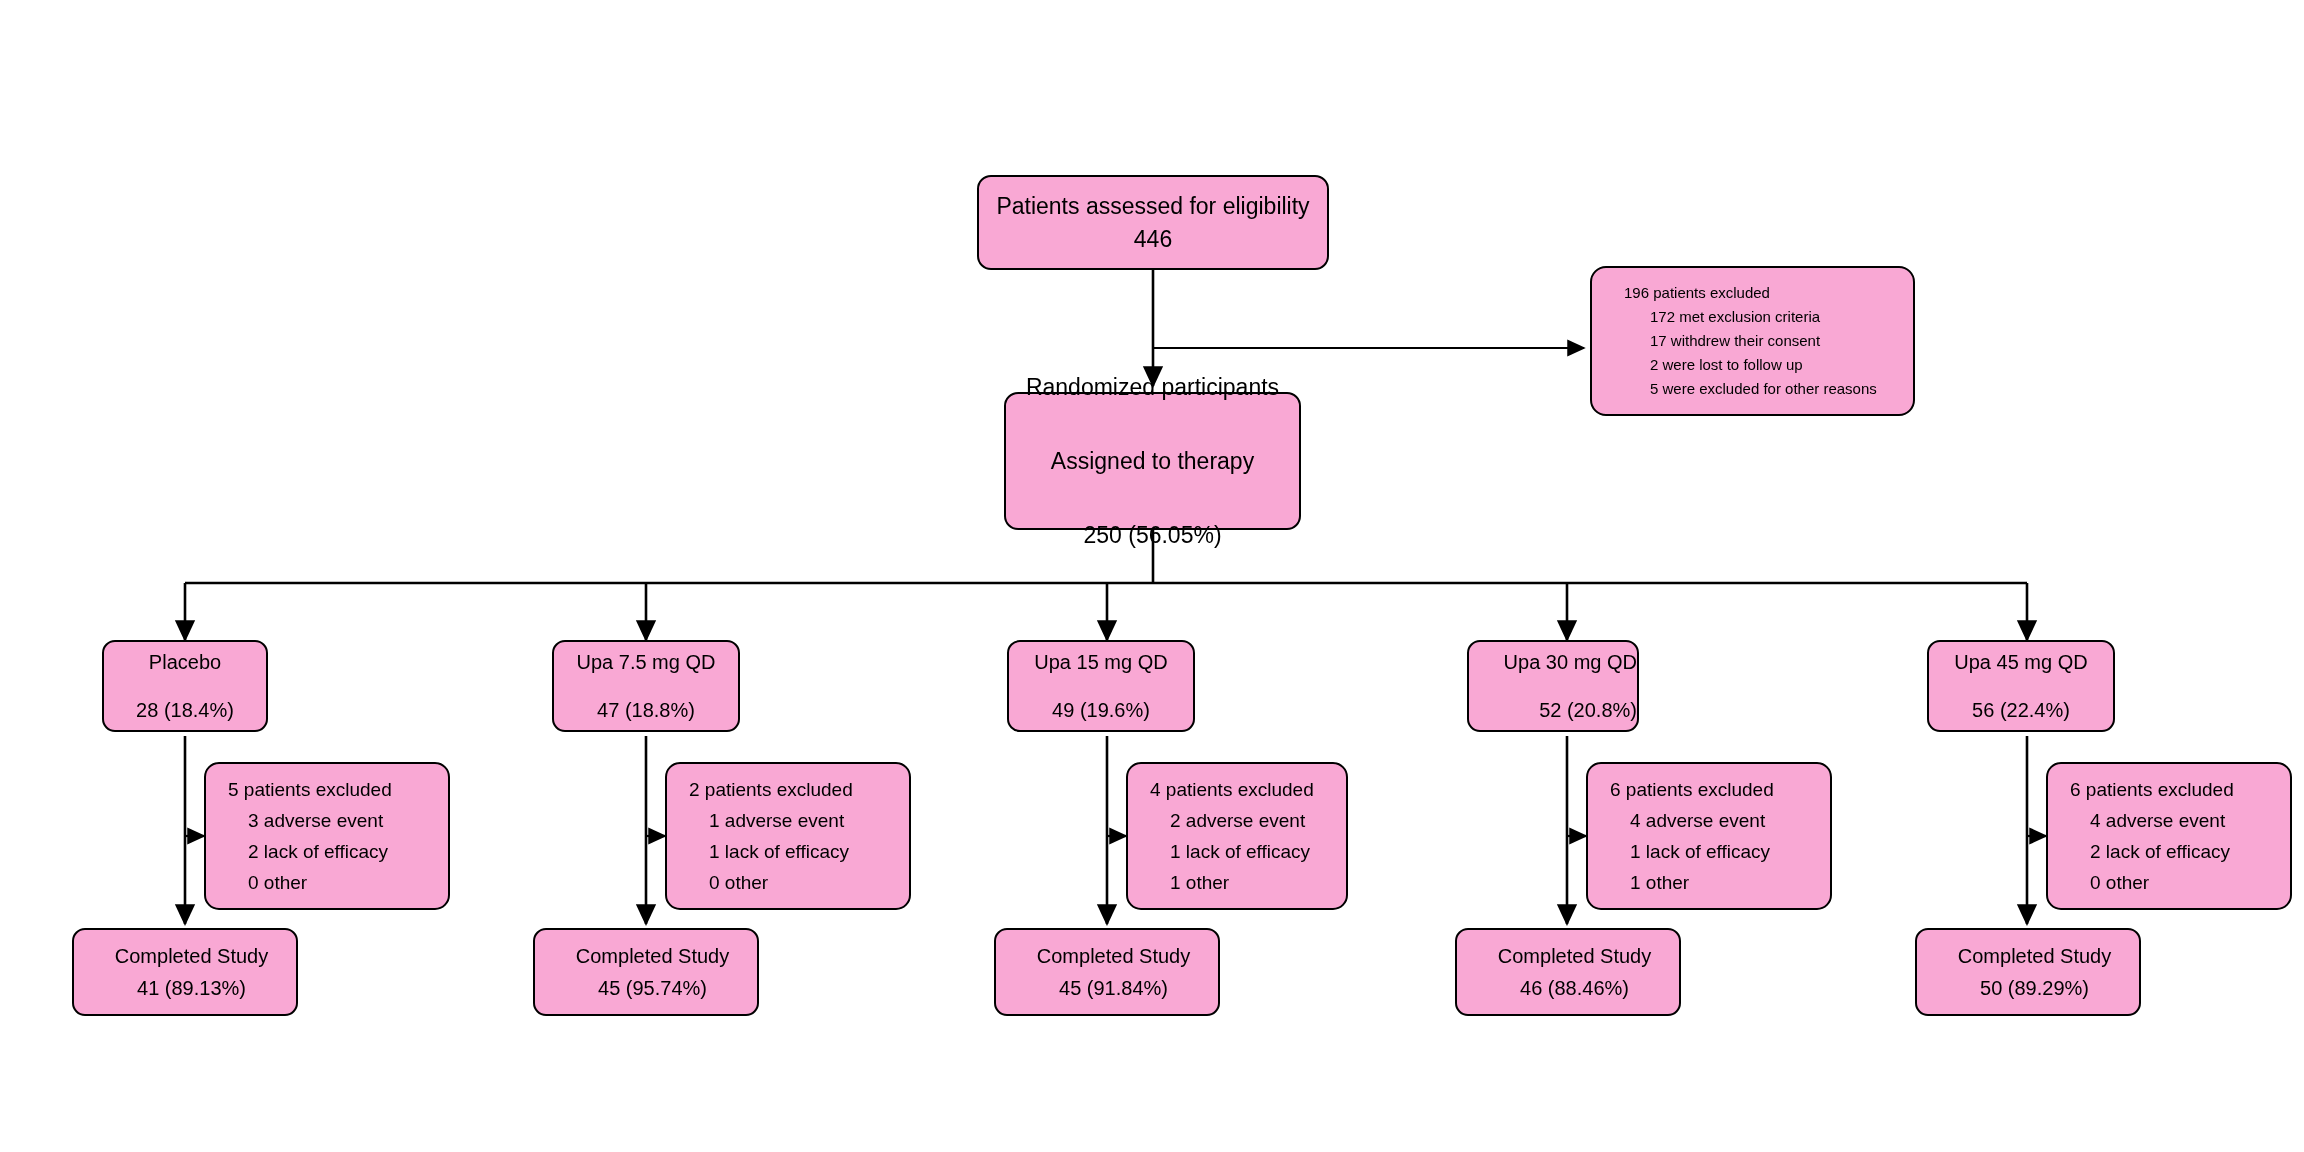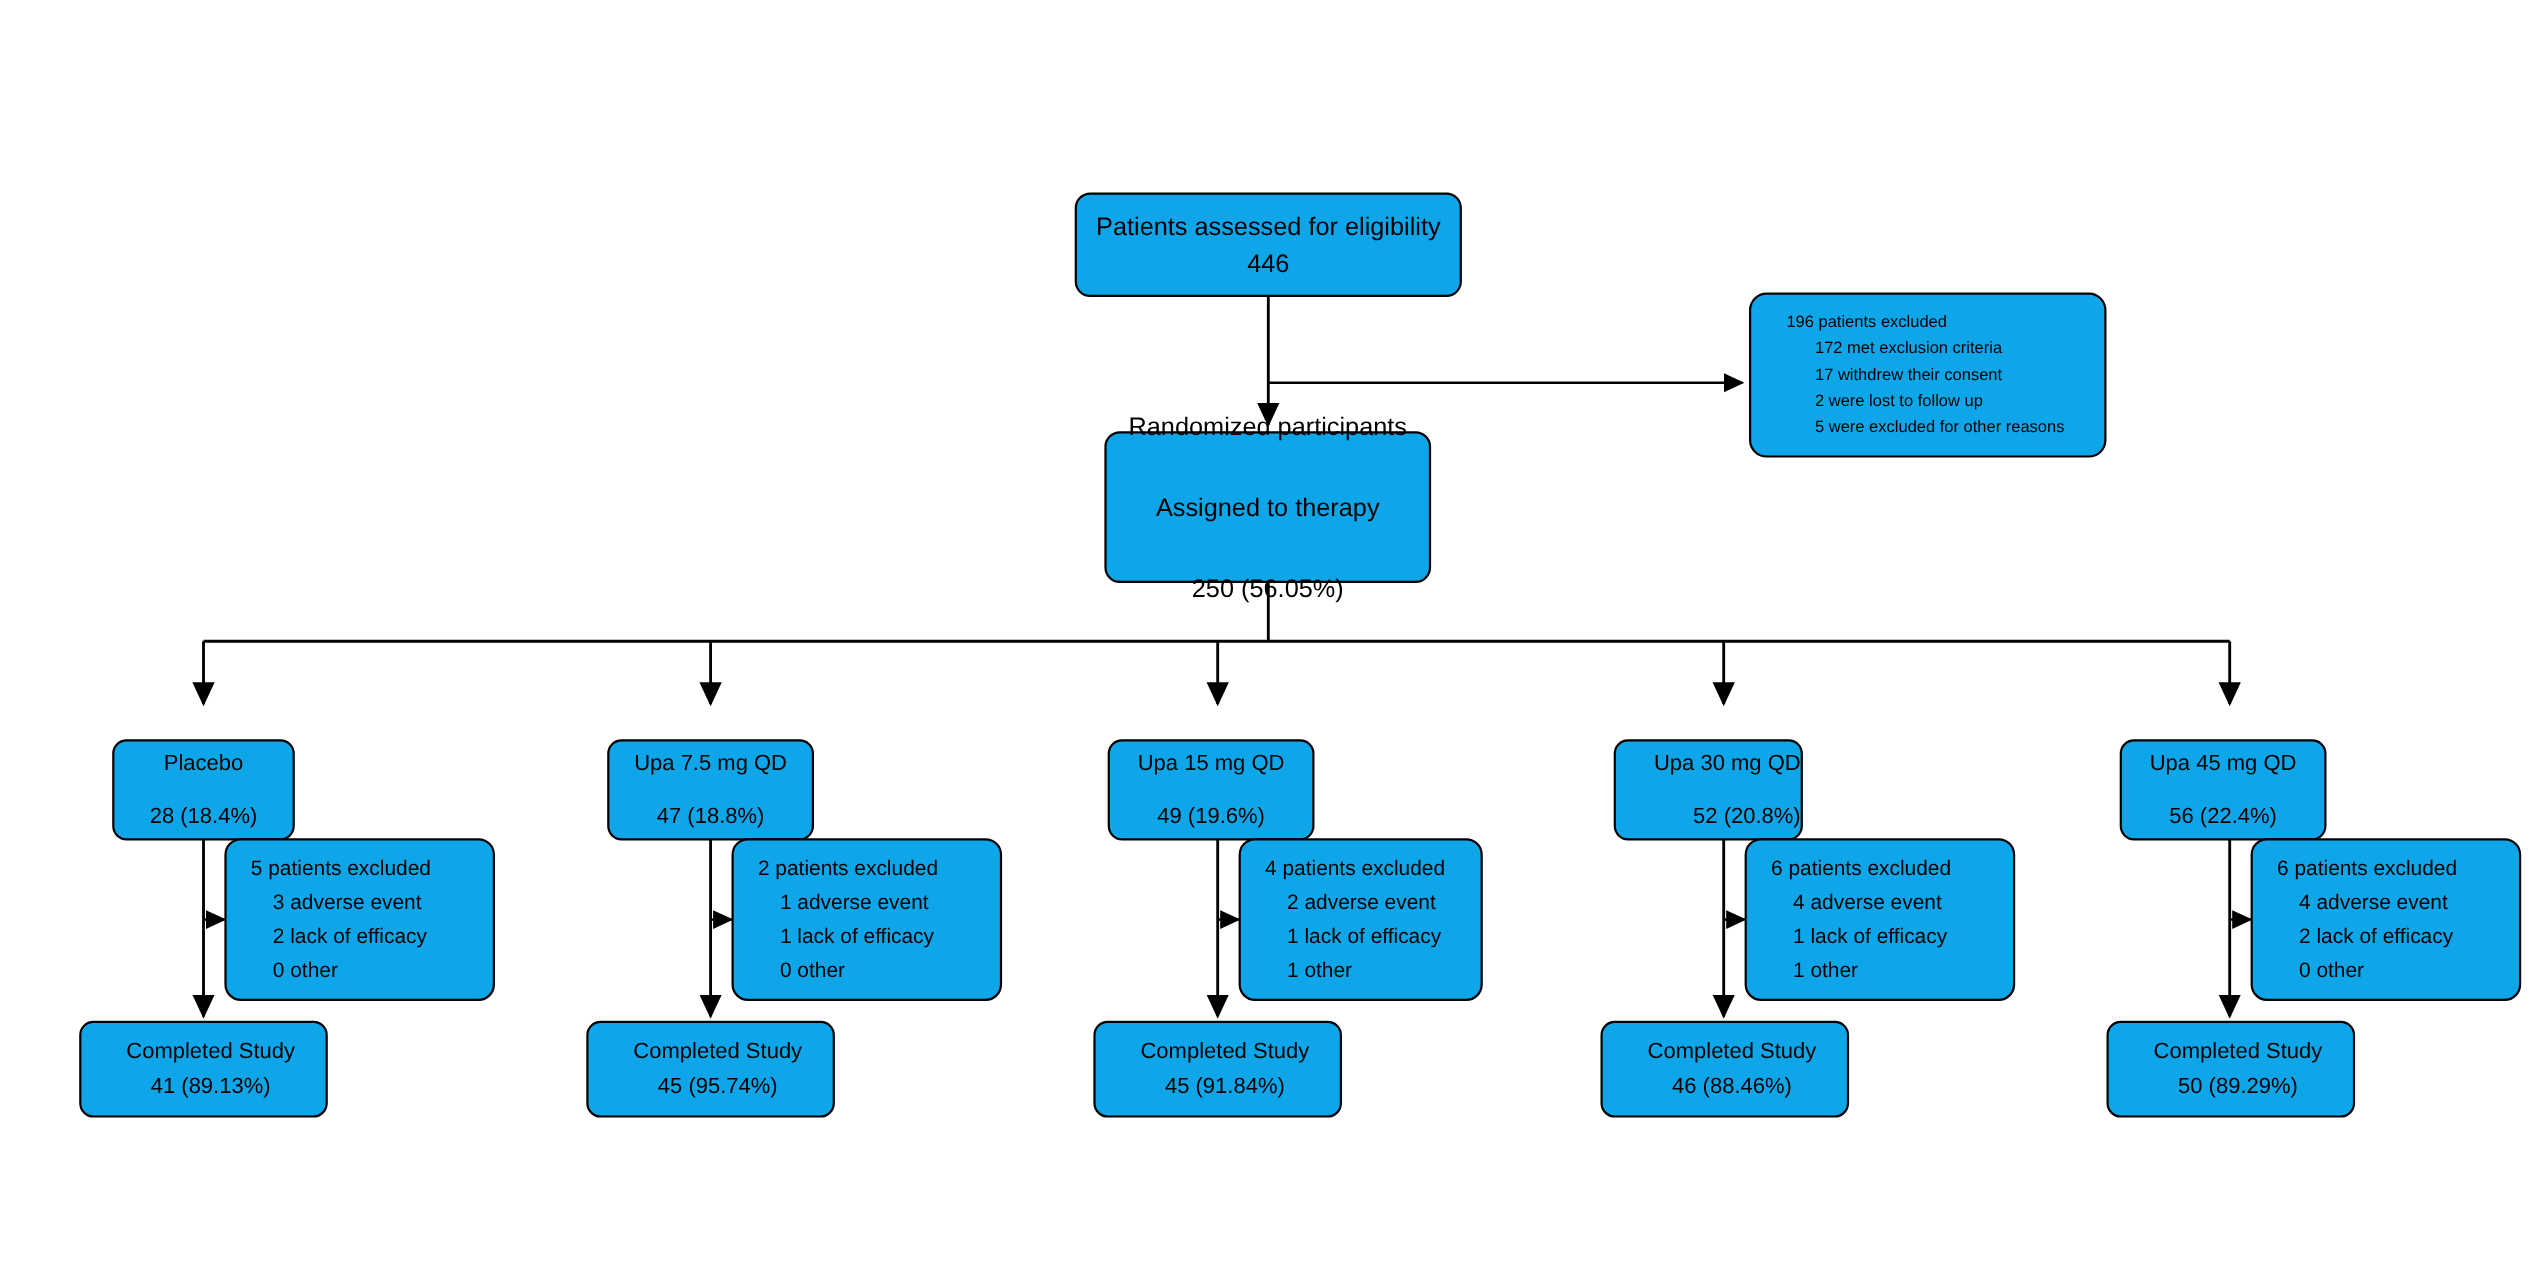--- a/index.html
+++ b/index.html
@@ -24,21 +24,21 @@
     top: 0;
     width: 2304px;
     height: 1152px;
     pointer-events: none;
   }
   .node {
     position: absolute;
     box-sizing: border-box;
     border: 2.2px solid #000000;
     border-radius: 14px;
-    background: #0ea5e9;
+    background: #f9a8d4;
     display: flex;
     flex-direction: column;
     align-items: center;
     justify-content: center;
     z-index: 2;
   }
   .node .line {
     white-space: nowrap;
     text-align: center;
   }
@@ -75,21 +75,21 @@
     padding: 0 14px 0 32px;
     font-size: 15px;
     line-height: 24px;
     border-radius: 16px;
   }
   #node-screening-exclusions .line { text-align: left; }
   #node-screening-exclusions .sub { padding-left: 26px; }
 
   
   .arm-node {
-    top: 672px;
+    top: 640px;
     height: 92px;
     font-size: 20px;
     line-height: 32px;
     border-radius: 13px;
     gap: 16px;
   }
 
   
   .dropout-node {
     top: 762px;

